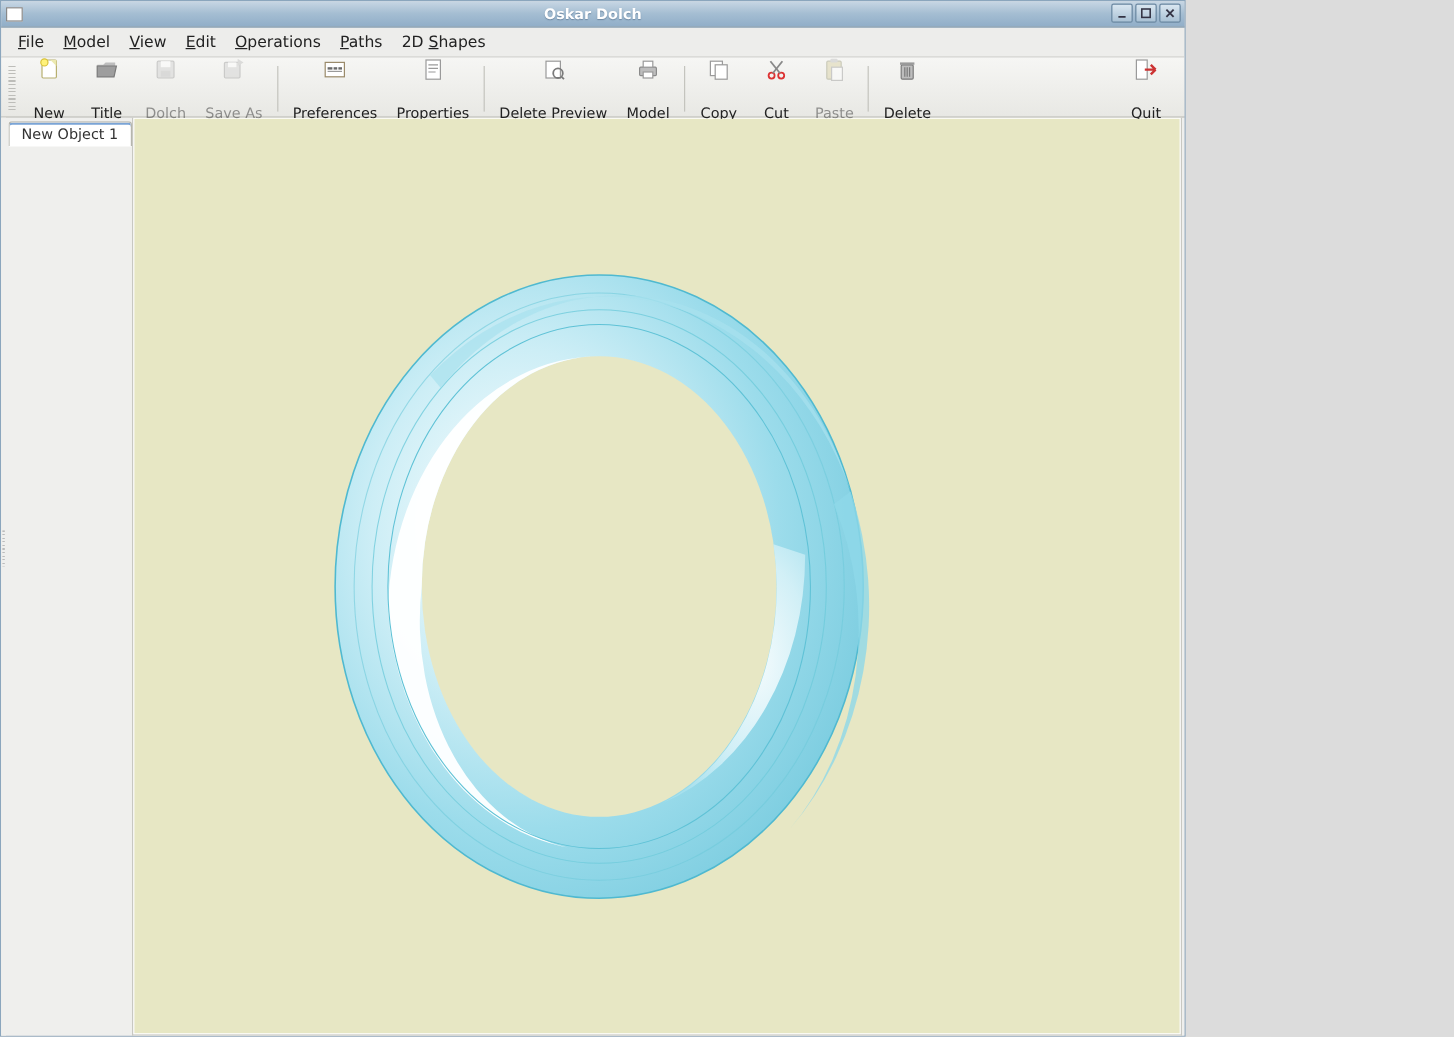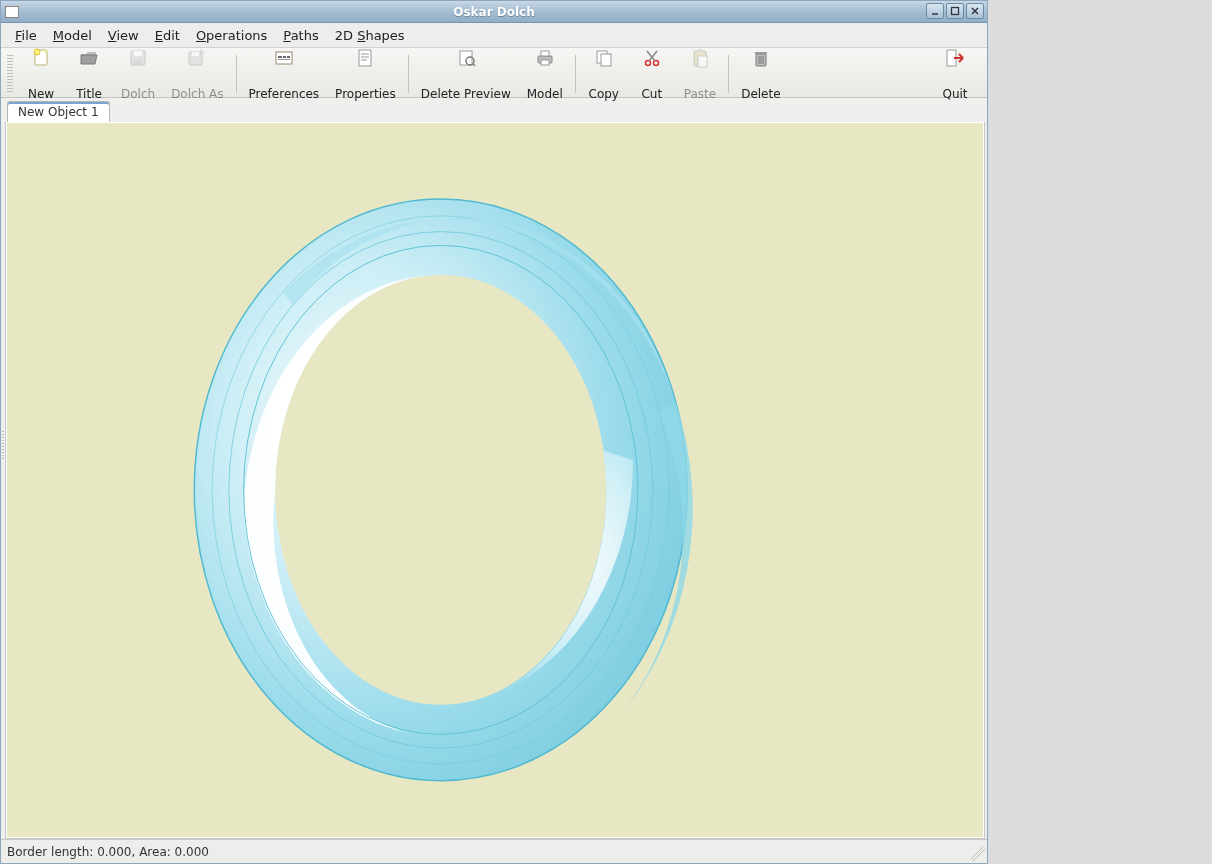--- a/index.html
+++ b/index.html
@@ -70,21 +70,21 @@
     border-bottom:1px solid #d0d0cc; font-size:12px; color:#333;
     display:flex; align-items:center; padding:0 6px;
   }
   .sidebar .tree { flex:1; padding:2px 0; font-size:12px; color:#222; }
   .sidebar .treeitem { display:flex; align-items:center; padding:1px 4px; gap:4px; cursor:pointer;}
   .sidebar .treeitem .arrow { width:10px; font-size:10px; color:#555; }
   .splitter { width:4px; background:#efefed; cursor:col-resize; position:relative; }
   .splitter::after{content:"";position:absolute;left:1px;top:45%;width:2px;height:30px;
     background:repeating-linear-gradient(to bottom,#bbb 0 1px,transparent 1px 3px);}
 
-  .main { flex:1; display:flex; flex-direction:column; min-width:0; }
+  .main { flex:1; display:flex; min-width:0; }
   .tabs { height:24px; background:#efefed; display:flex; align-items:flex-end; padding-left:2px; }
   .tab {
     padding:3px 10px; font-size:12px; color:#333; background:#fff;
     border:1px solid #b6b6ae; border-bottom:none; border-top-left-radius:3px;border-top-right-radius:3px;
     box-shadow: inset 0 2px 0 #7aa4d6;
     cursor:pointer;
   }
   .canvas-wrap { flex:1; background:#fff; border:1px solid #c8c8c2; margin:0 2px 0 0; border-top:none;
     display:flex; }
   .canvas { flex:1; background:#e7e7c4; position:relative; overflow:hidden; margin:1px; }
@@ -176,21 +176,21 @@
     </div>
 
     <div class="tbutton disabled">
       <span class="ticon">
         <svg width="22" height="22" viewBox="0 0 22 22">
             <rect x="3" y="5" width="13" height="13" rx="1" fill="#cfcfcf" stroke="#9a9a9a"></rect>
             <rect x="6" y="5" width="7" height="4" fill="#fff"></rect>
             <path d="M14 2l5 3-5 3z" fill="#bdbdbd"></path>
           </svg>
       </span>
-      <span class="tlabel">Dolch As</span>
+      <span class="tlabel">Save As</span>
     </div>
 
     <div class="sep"></div>
 
     <div class="tbutton">
       <span class="ticon">
         <svg width="22" height="22" viewBox="0 0 22 22">
             <rect x="3" y="5" width="16" height="12" fill="#fff" stroke="#9a8a6a"></rect>
             <rect x="5" y="9" width="4" height="2" fill="#6a6a6a"></rect>
             <rect x="10" y="9" width="3" height="2" fill="#6a6a6a"></rect>
@@ -343,18 +343,14 @@
               <path d="M 238 -90 A 250 295 0 0 1 180 230 A 215 262 0 0 0 222 -78 Z" fill="#8ed8e8" opacity="0.8"></path>
 
               <path d="M 165 -40 A 168 218 0 0 1 60 205 A 200 248 0 0 0 195 -30 Z" fill="url(#gInner)" opacity="0.9"></path>
             </g>
           </svg>
         </div>
       </div>
     </div>
   </div>
 
-  <div class="statusbar">
-    <span>Border length: 0.000, Area: 0.000</span>
-    <div class="resize-grip"></div>
-  </div>
 
 </div>
 
 </body></html>

